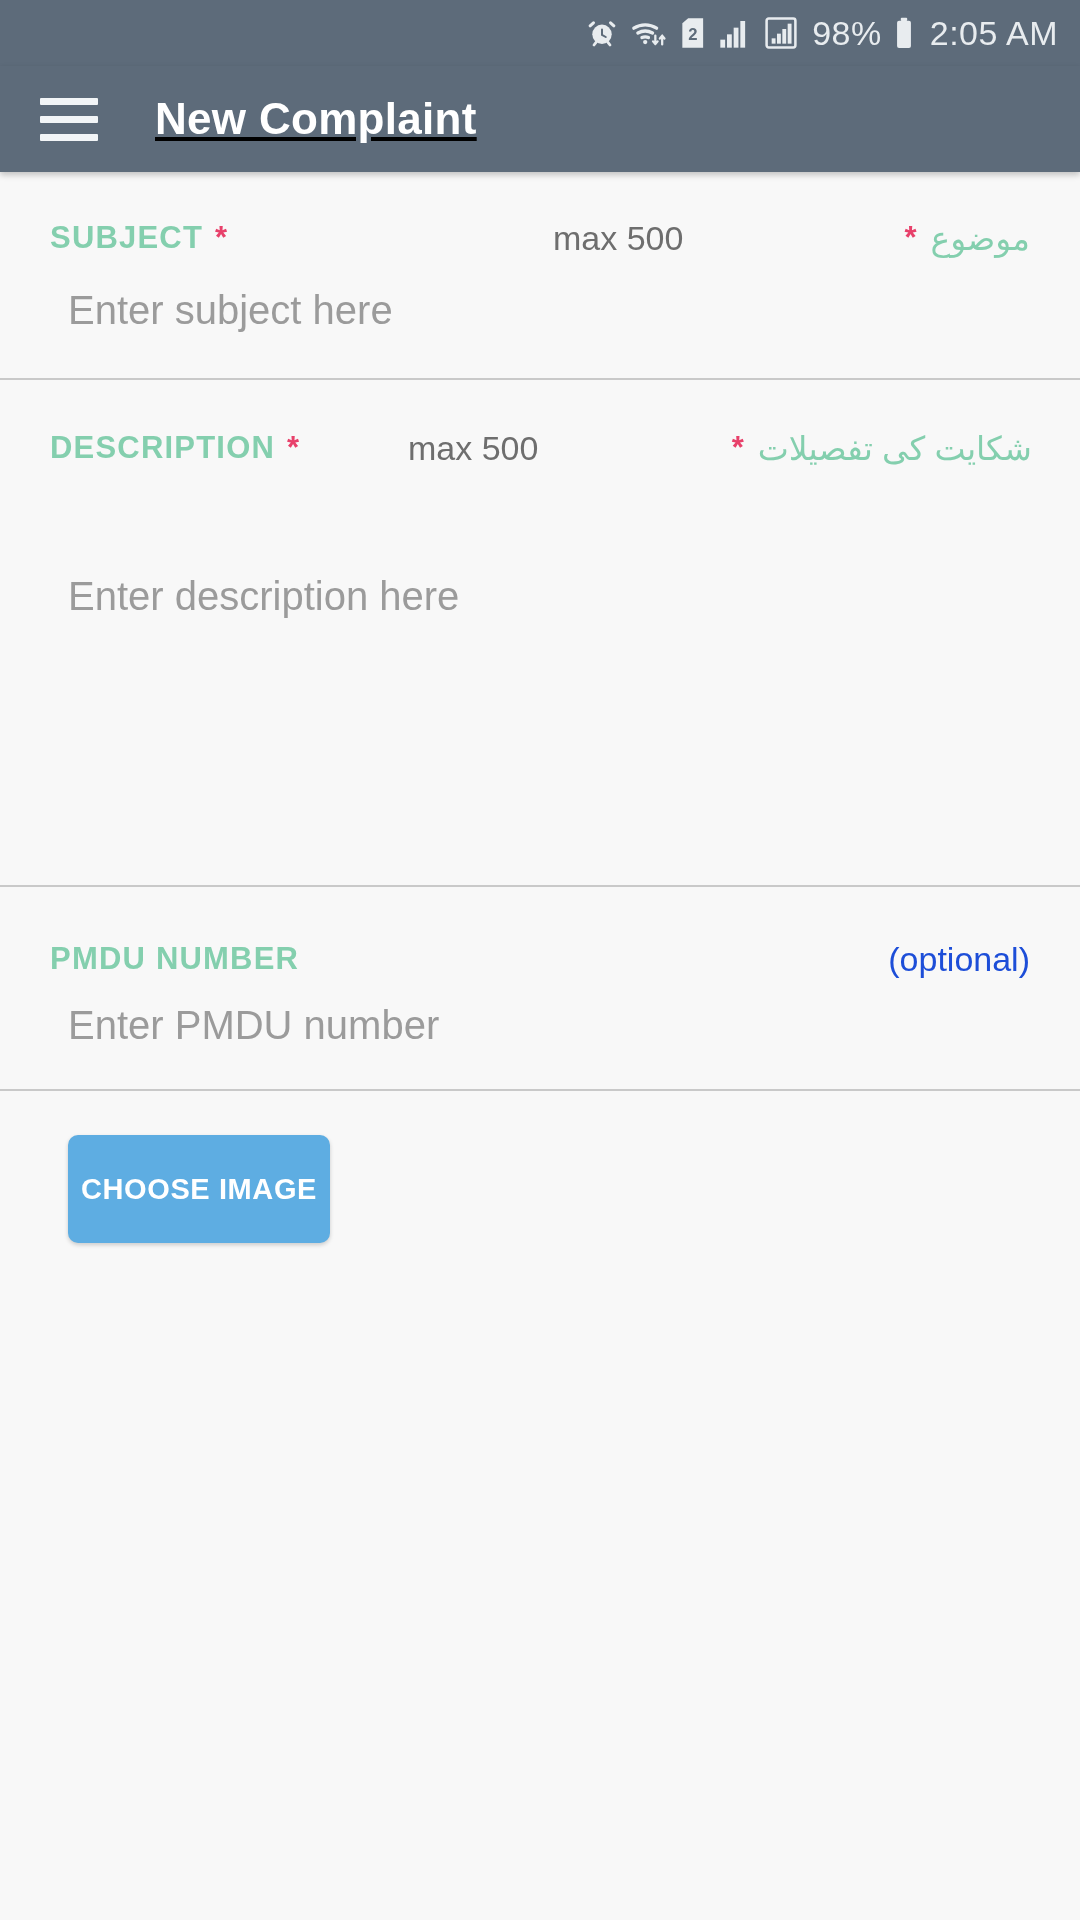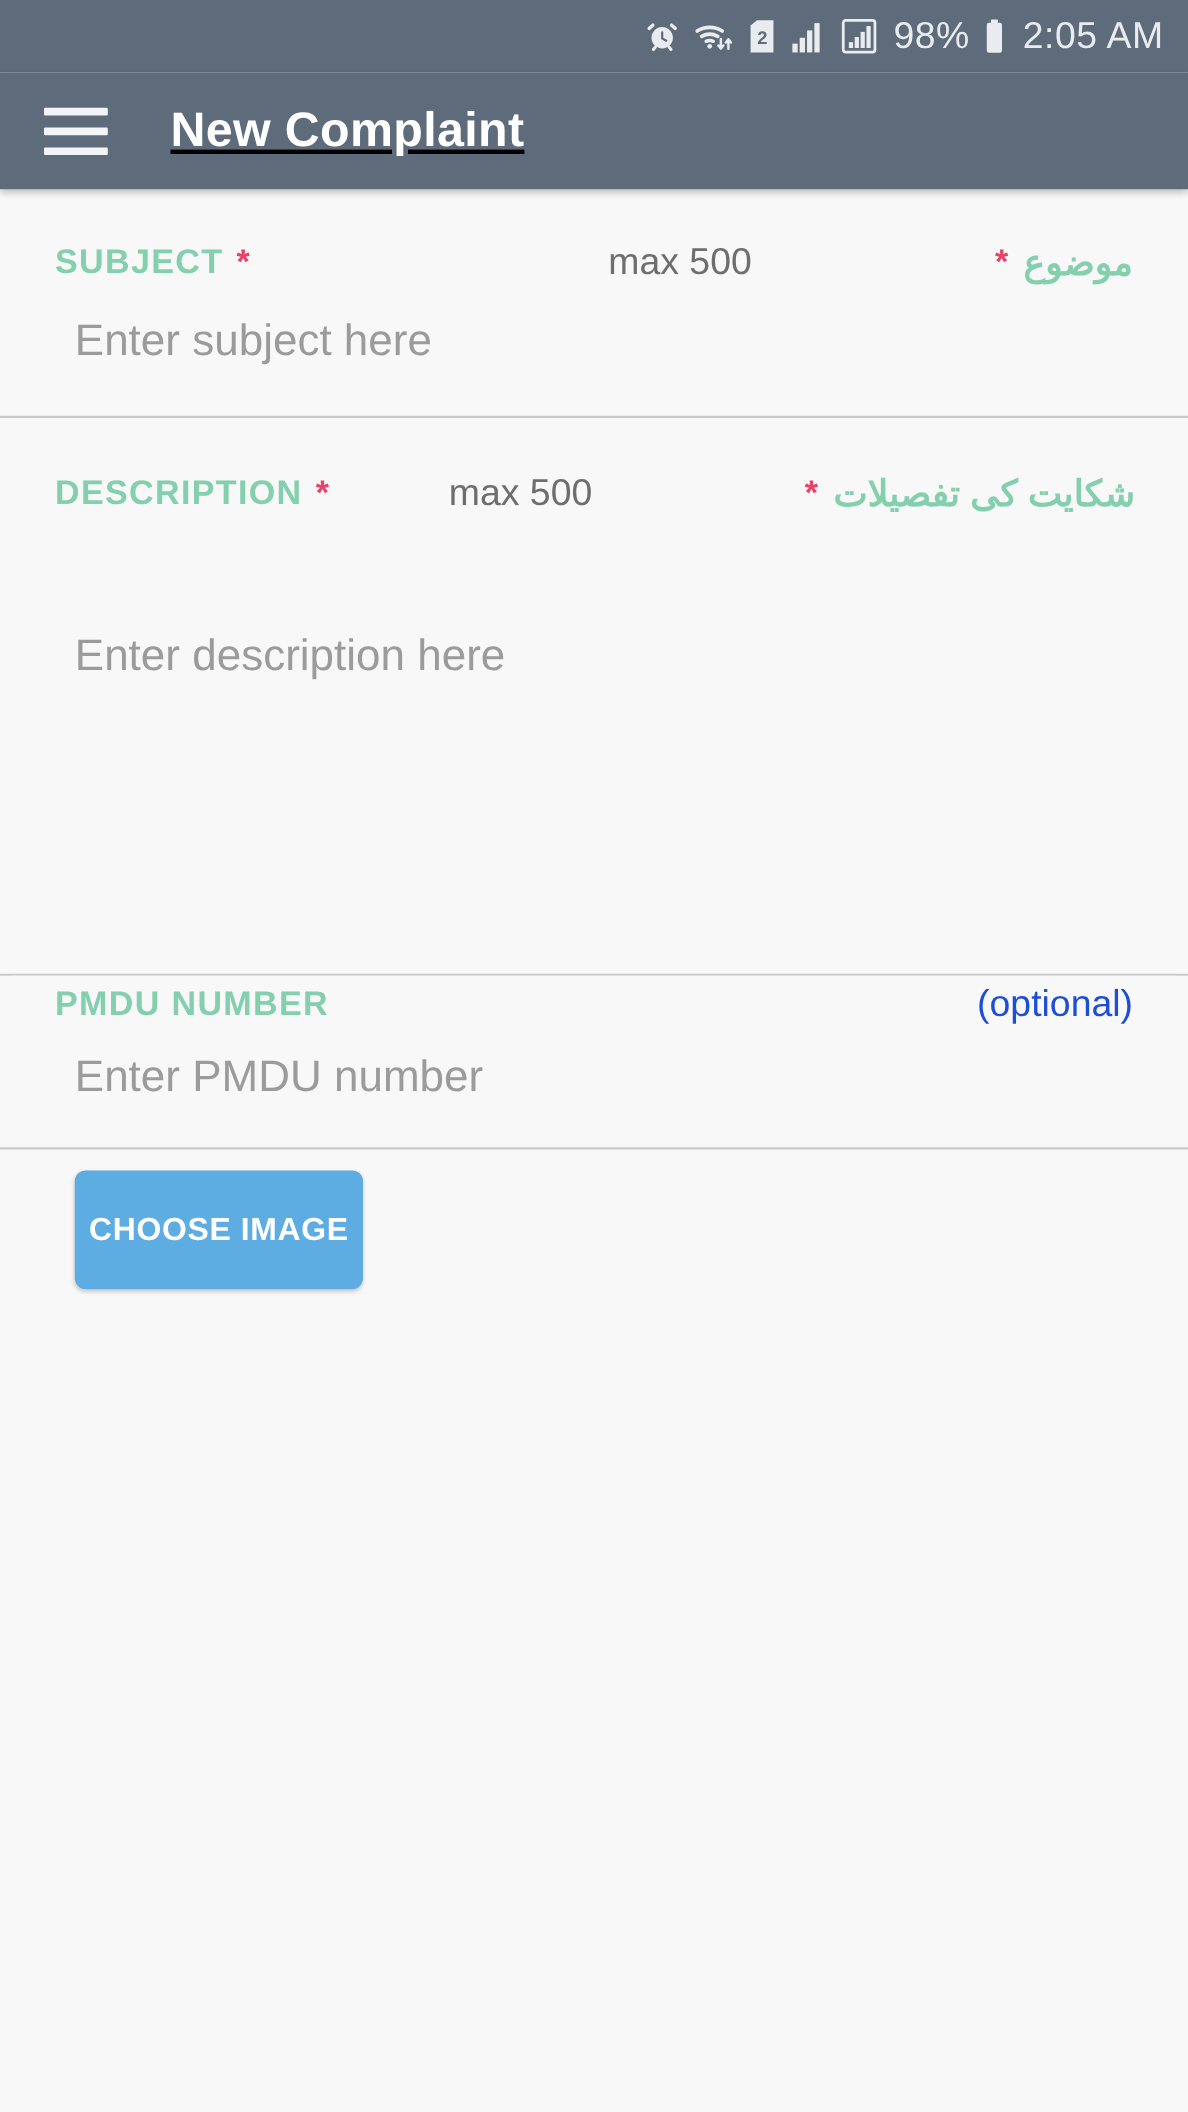--- a/index.html
+++ b/index.html
@@ -60,21 +60,21 @@
   .label-en{
     color:#84cfae; font-size:31px; font-weight:bold; letter-spacing:1.2px;
     white-space:nowrap;
   }
   .req{ color:#e8416b; font-size:31px; font-weight:bold; margin-left:12px; }
   .req-ur{ color:#e8416b; font-size:31px; font-weight:bold; margin-right:14px; }
   .maxnote{
     color:#6e6e6e; font-size:34px; white-space:nowrap;
   }
   .label-ur{
-    color:#84cfae; font-size:33px; direction:rtl; white-space:nowrap;font-weight:bold;
+    color:#84cfae; font-size:33px; direction:rtl; white-space:nowrap;
   }
   .optional{ color:#1d4ed8; font-size:34px; white-space:nowrap; }
 
   
   .subject-sec{ padding-top:40px; padding-bottom:22px; }
   .subj-label-row{ height:52px; }
   .subj-label-row .maxnote{ position:absolute; left:553px; }
   .subj-ur-wrap{ position:absolute; right:50px; display:flex; align-items:center; }
 
   .dropdown{
@@ -102,27 +102,27 @@
   .desc-label-row{ height:52px; }
   .desc-label-row .maxnote{ position:absolute; left:408px; }
   .desc-ur-wrap{ position:absolute; right:48px; display:flex; align-items:center; }
   .desc-area{
     position:absolute; top:180px; left:0; right:0; height:300px;
     display:flex; align-items:flex-start; padding-left:68px; padding-top:14px;
     cursor:text;
   }
 
   
-  .pmdu-sec{ padding-bottom:24px;border-radius:12px; }
+  .pmdu-sec{ padding-top:46px; padding-bottom:24px;border-radius:12px; }
   .pmdu-label-row{ height:52px; }
   .pmdu-label-row .optional{ position:absolute; right:50px; }
   .pmdu-input{ height:80px; display:flex; align-items:center; padding-left:68px; cursor:text; }
 
   
-  .btn-zone{ padding-top:19px; }
+  .btn-zone{ padding-top:44px; }
   .btn-choose{
     margin-left:68px;
     width:262px; height:108px;
     background:#5eade2; color:#ffffff;
     font-size:29px; font-weight:bold; letter-spacing:.6px;
     border:none; border-radius:10px;
     box-shadow:0 2px 4px rgba(0,0,0,.18);
     cursor:pointer;
   }
   .btn-submit-wrap{ padding-top:144px; display:flex; justify-content:center; }

